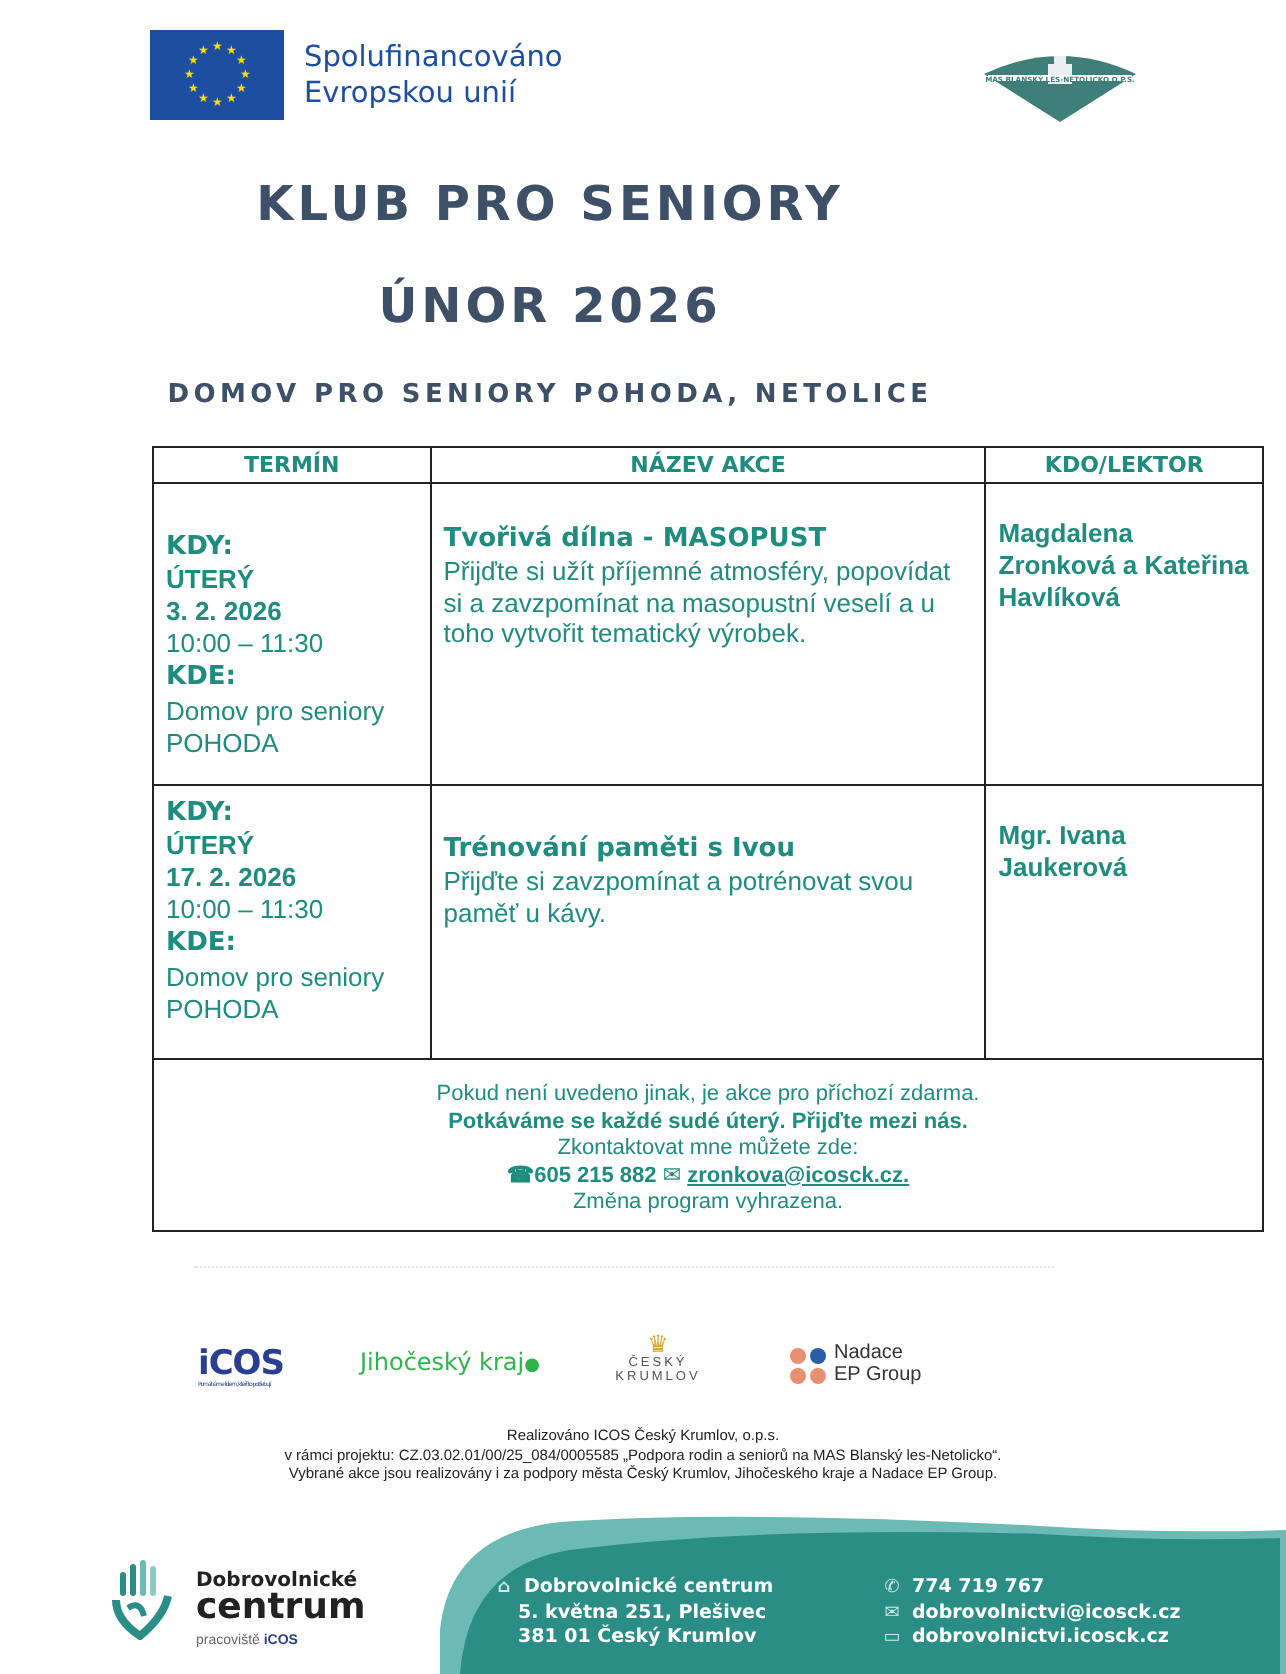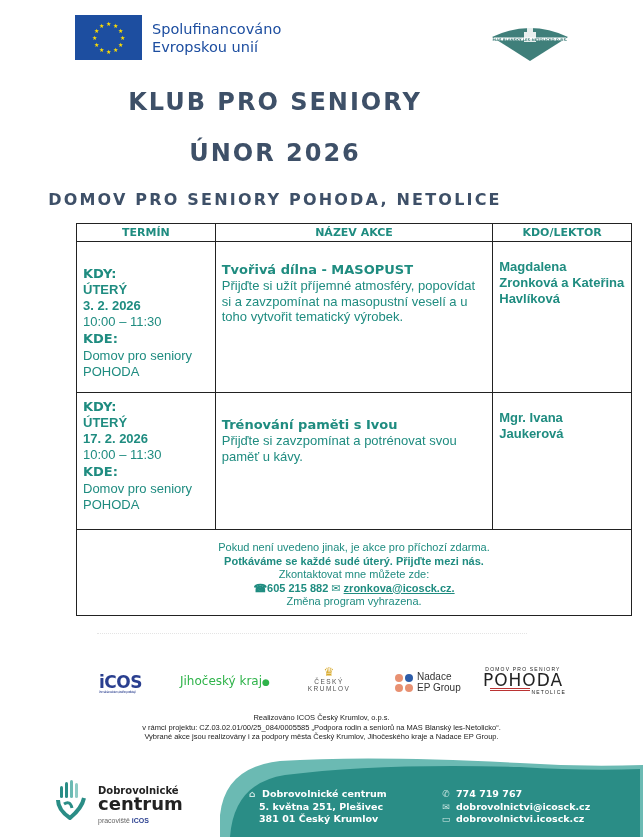--- a/index.html
+++ b/index.html
@@ -14,21 +14,21 @@
 
   .mas-logo { position: absolute; left: 490px; top: 25px; width: 80px; height: 38px; }
 
   
   .title-main, .title-month, .title-place {
     position: absolute; left: 0; width: 550px; text-align: center;
     font-family: "DejaVu Sans", sans-serif; font-weight: bold; color: #3e5068;
   }
   .title-main { top: 88px; font-size: 24px; letter-spacing: 2px; }
   .title-month { top: 139px; font-size: 24px; letter-spacing: 2px; }
-  .title-place { top: 190px; font-size: 16px; letter-spacing: 2.2px; }
+  .title-place { top: 190px; font-size: 13px; letter-spacing: 2.2px; }
 
   
   .program { position: absolute; left: 76px; top: 223px; width: 556px; border: 1px solid #222; border-collapse: collapse; }
   .program th, .program td { border: 1px solid #222; vertical-align: top; }
   .program th { font-family: "DejaVu Sans", sans-serif; font-weight: bold; font-size: 11px; color: #1f8c80; height: 18px; text-align: center; padding-top: 2px; }
   .program th.col-lektor, .program td.col-lektor { border-left: 1px solid #888; }
   .col-termin { width: 121px; }
   .col-nazev { width: 242px; }
   .col-lektor { width: 121px; }
 
@@ -211,26 +211,20 @@
       <i></i>
         <i class="blue"></i>
         <i></i>
         <i></i>
     </div>
     <div class="ep-text">
       <span style="display:block">Nadace</span>
       <span style="display:block">EP Group</span>
     </div>
   </div>
-  <div class="sp sp-pohoda">
-    <span class="pohoda-top">DOMOV PRO SENIORY</span>
-    <span class="pohoda-name">POHODA</span>
-    <span class="pohoda-bottom">NETOLICE</span>
-    <div class="pohoda-line"></div>
-  </div>
 </div>
 
 <div class="funding">
   <span>Realizováno ICOS Český Krumlov, o.p.s.</span>
   <span>v rámci projektu: CZ.03.02.01/00/25_084/0005585 „Podpora rodin a seniorů na MAS Blanský les-Netolicko“.</span>
   <span>Vybrané akce jsou realizovány i za podpory města Český Krumlov, Jihočeského kraje a Nadace EP Group.</span>
 </div>
 
 <svg class="footer-band" viewBox="0 0 423 82" preserveAspectRatio="none">
   <path d="M0 82 L0 60 Q5 12 60 6 Q150 0 300 8 Q360 12 423 10 L423 82 Z" fill="#6bbab3"></path>

